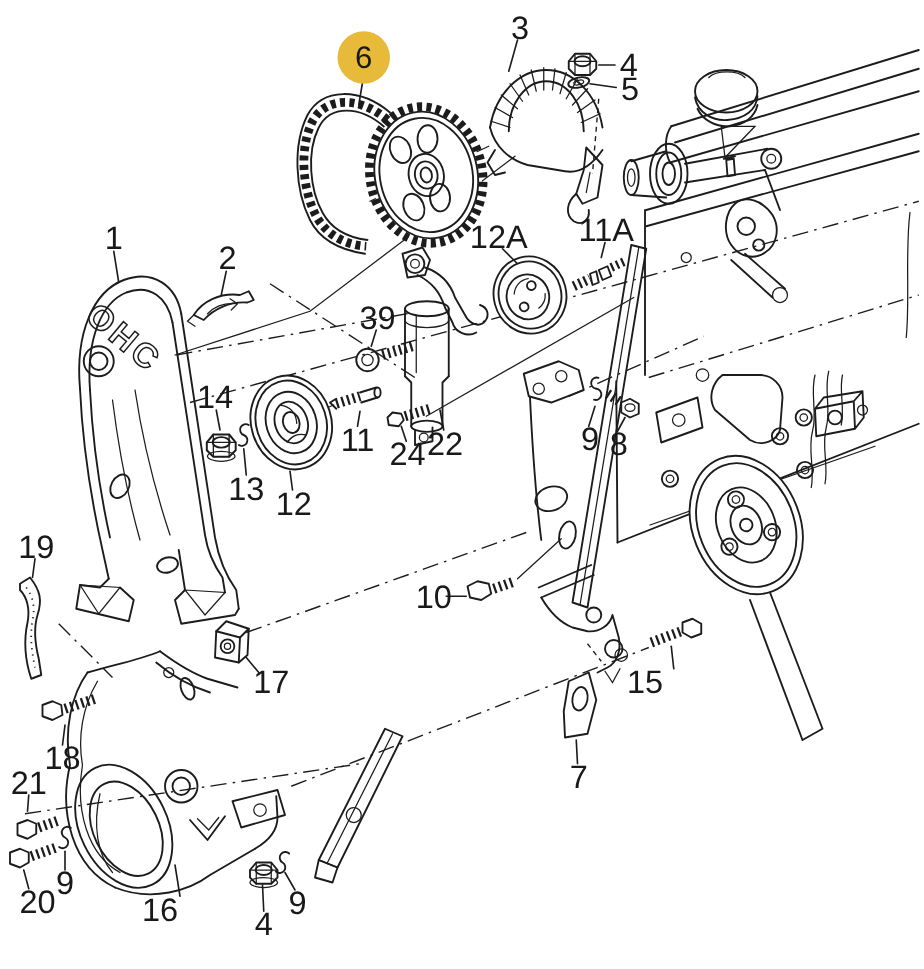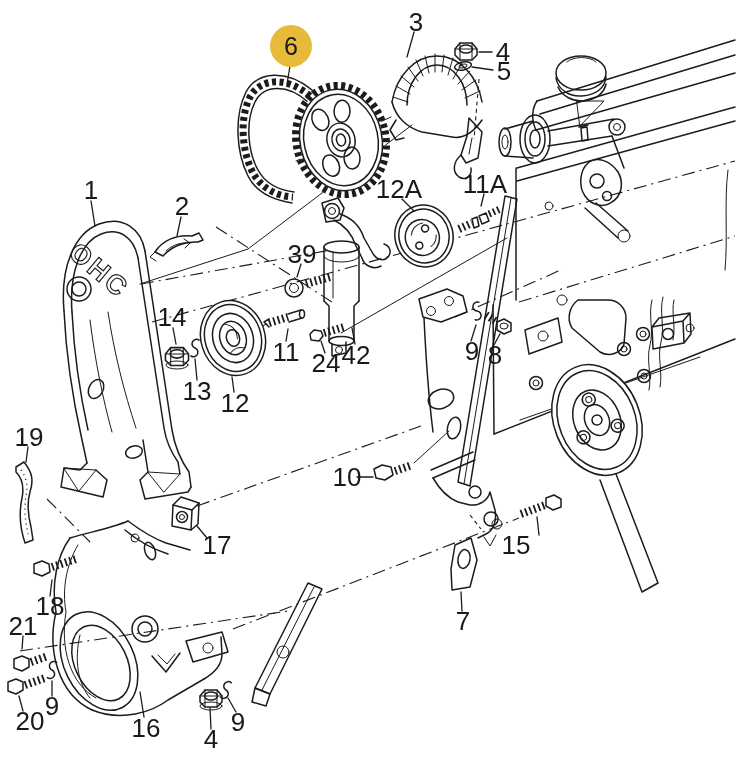--- a/index.html
+++ b/index.html
@@ -402,28 +402,28 @@
   <div class="callout" style="left:504px;top:71px">5</div>
   <div class="callout hl" style="left:291px;top:46px">6</div>
   <div class="callout" style="left:399px;top:189px">12A</div>
   <div class="callout" style="left:485px;top:184px">11A</div>
   <div class="callout" style="left:302px;top:254px">39</div>
   <div class="callout" style="left:172px;top:317px">14</div>
   <div class="callout" style="left:197px;top:391px">13</div>
   <div class="callout" style="left:235px;top:403px">12</div>
   <div class="callout" style="left:286px;top:352px">11</div>
   <div class="callout" style="left:326px;top:363px">24</div>
-  <div class="callout" style="left:356px;top:355px">42</div>
+  <div class="callout" style="left:356px;top:355px">22</div>
   <div class="callout" style="left:472px;top:351px">9</div>
   <div class="callout" style="left:495px;top:355px">8</div>
   <div class="callout" style="left:29px;top:437px">19</div>
   <div class="callout" style="left:217px;top:545px">17</div>
   <div class="callout" style="left:347px;top:477px">10</div>
   <div class="callout" style="left:50px;top:606px">18</div>
   <div class="callout" style="left:516px;top:545px">15</div>
   <div class="callout" style="left:463px;top:621px">7</div>
   <div class="callout" style="left:23px;top:626px">21</div>
   <div class="callout" style="left:30px;top:721px">20</div>
   <div class="callout" style="left:52px;top:706px">9</div>
-  <div class="callout" style="left:146px;top:728px">16</div>
+  <div class="callout" style="left:128px;top:728px">16</div>
   <div class="callout" style="left:211px;top:739px">4</div>
   <div class="callout" style="left:238px;top:722px">9</div>
 </div>
 
 </body></html>

